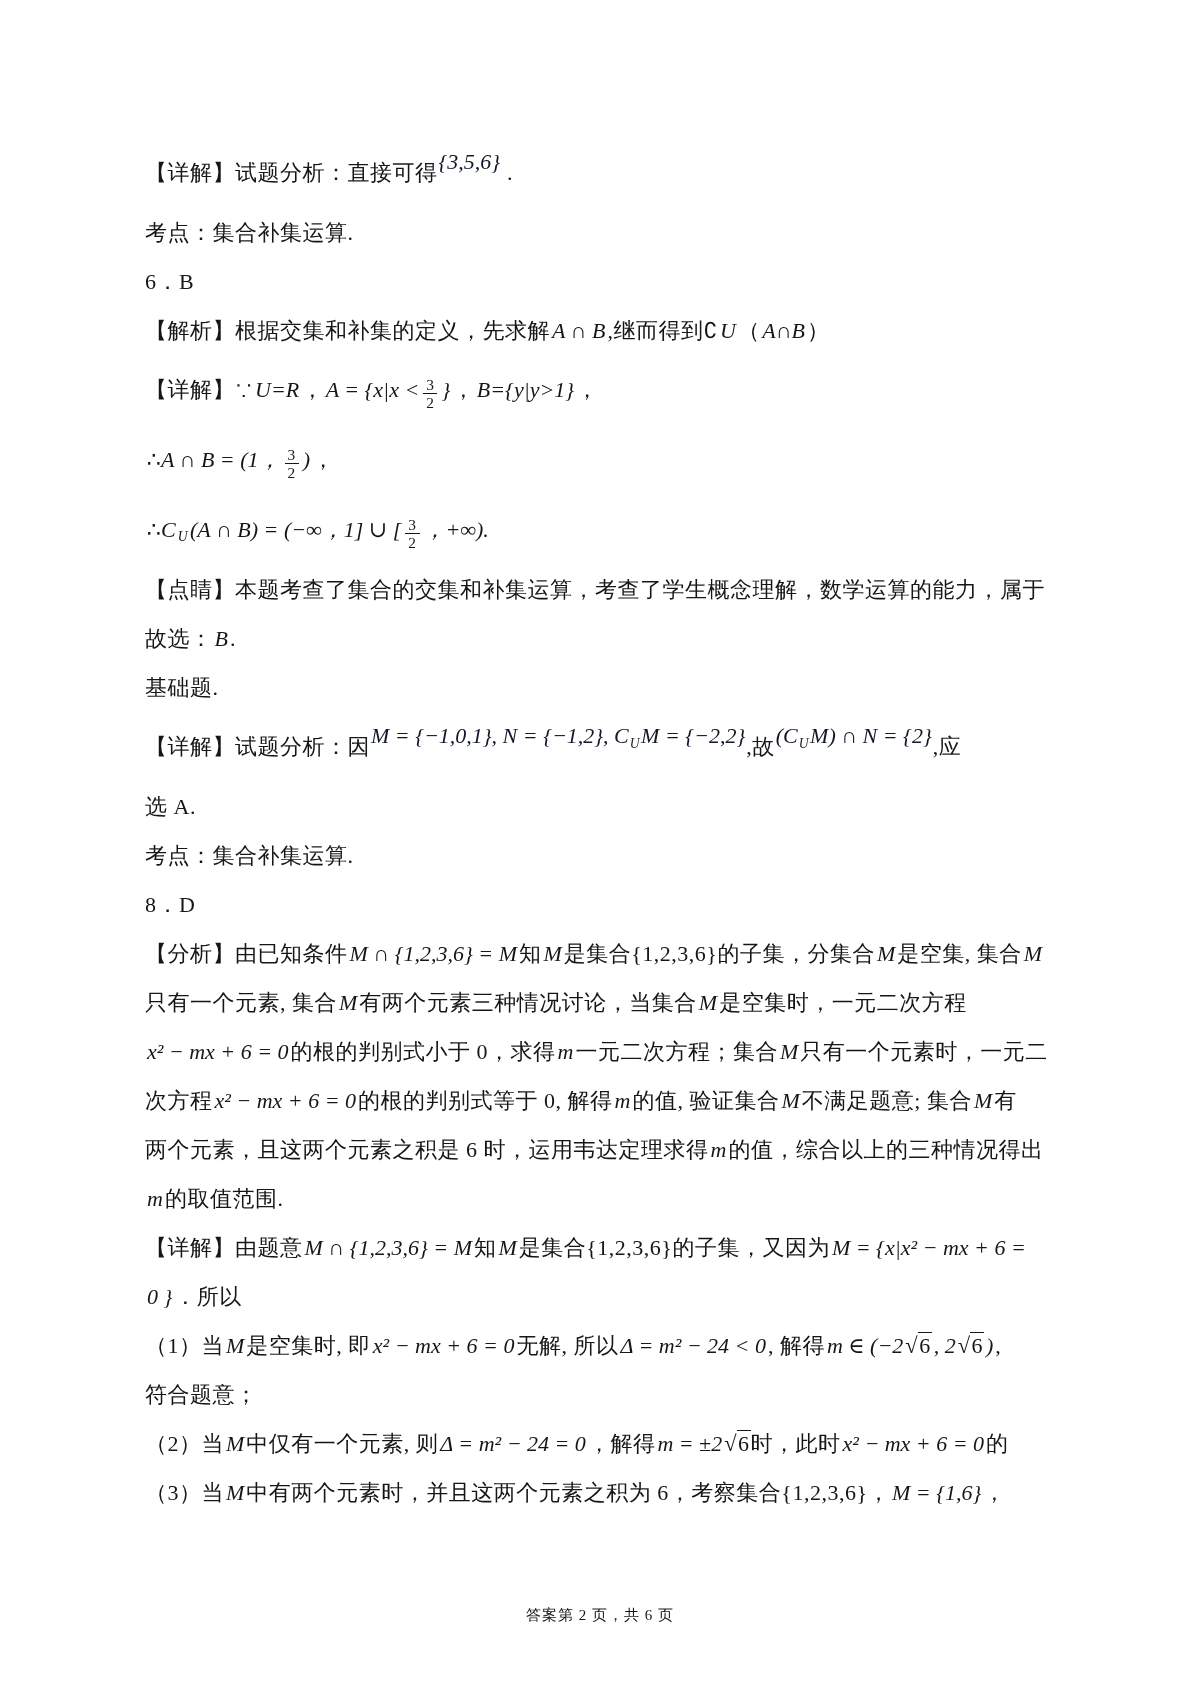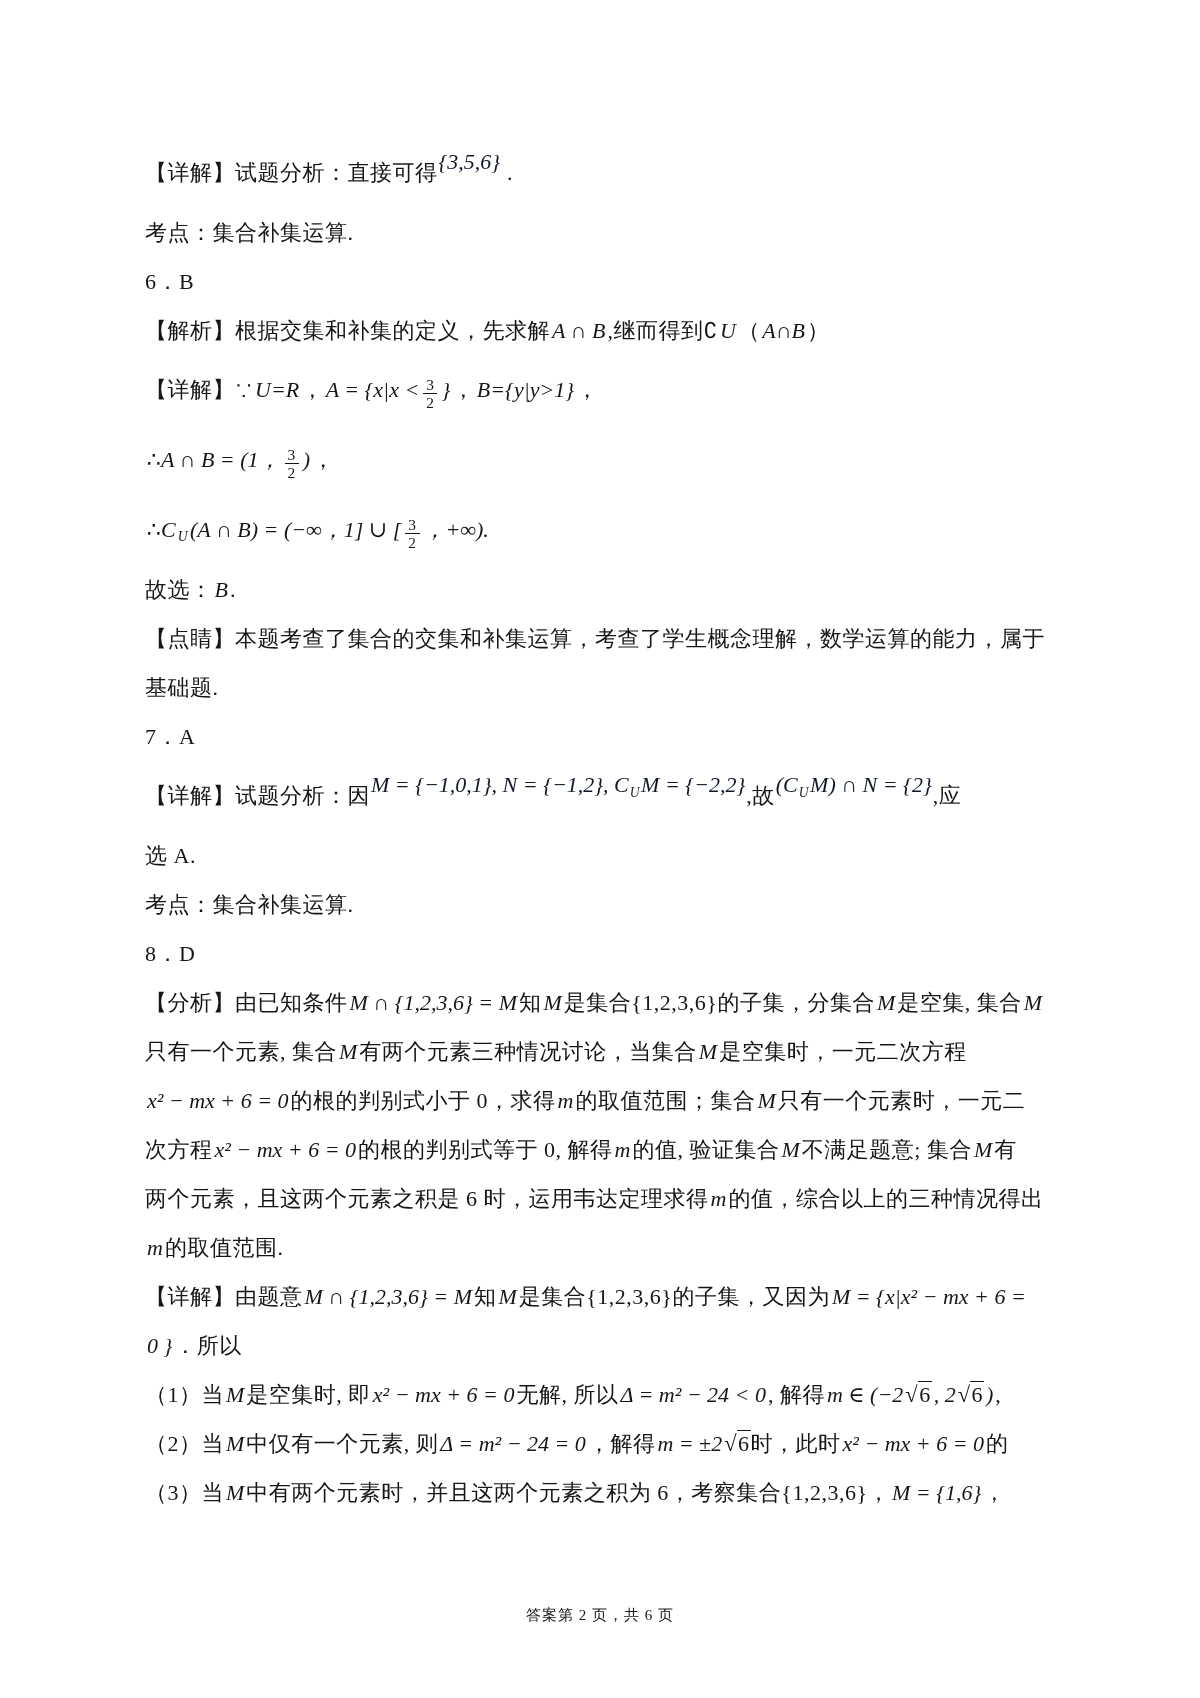--- a/index.html
+++ b/index.html
@@ -63,34 +63,34 @@
 <body>
 
 <div class="doc" id="doc-lines">
     <div class="line tall"><span class="t">【详解】试题分析：直接可得</span><span class="rm">{3,5,6}</span><span class="t"> .</span></div>
     <div class="line"><span class="t">考点：集合补集运算.</span></div>
     <div class="line"><span class="t">6．B</span></div>
     <div class="line"><span class="t">【解析】根据交集和补集的定义，先求解</span><span class="m">A ∩ B</span><span class="t">,继而得到∁</span><span class="m">U</span><span class="t">（</span><span class="m">A∩B</span><span class="t">）</span></div>
     <div class="line tall"><span class="t">【详解】∵</span><span class="m">U=R</span><span class="t">，</span><span class="m">A = {x|x &lt;</span><span class="f"><span class="fn">3</span><span class="fd">2</span></span><span class="m">}</span><span class="t">，</span><span class="m">B={y|y&gt;1}</span><span class="t">，</span></div>
     <div class="line tall"><span class="m">∴A ∩ B = (1，</span><span class="f"><span class="fn">3</span><span class="fd">2</span></span><span class="m">)</span><span class="t">，</span></div>
     <div class="line tall"><span class="m">∴C</span><span class="sub">U</span><span class="m">(A ∩ B) = (−∞，1] ∪ [</span><span class="f"><span class="fn">3</span><span class="fd">2</span></span><span class="m">，+∞).</span></div>
+    <div class="line"><span class="t">【点睛】本题考查了集合的交集和补集运算，考查了学生概念理解，数学运算的能力，属于</span></div>
     <div class="line"><span class="t">故选：</span><span class="m">B</span><span class="t">.</span></div>
-    <div class="line"><span class="t">【点睛】本题考查了集合的交集和补集运算，考查了学生概念理解，数学运算的能力，属于</span></div>
     <div class="line"><span class="t">基础题.</span></div>
-    <div class="line"><span class="t">7．A</span></div>
     <div class="line tall"><span class="t">【详解】试题分析：因</span><span class="rm">M = {−1,0,1}, N = {−1,2}, C</span><span class="rsub">U</span><span class="rm">M = {−2,2}</span><span class="t">,故</span><span class="rm">(C</span><span class="rsub">U</span><span class="rm">M) ∩ N = {2}</span><span class="t">,应</span></div>
     <div class="line"><span class="t">选 A.</span></div>
     <div class="line"><span class="t">考点：集合补集运算.</span></div>
     <div class="line"><span class="t">8．D</span></div>
     <div class="line"><span class="t">【分析】由已知条件</span><span class="m">M ∩ {1,2,3,6} = M</span><span class="t">知</span><span class="m">M</span><span class="t">是集合{1,2,3,6}的子集，分集合</span><span class="m">M</span><span class="t">是空集, 集合</span><span class="m">M</span></div>
     <div class="line"><span class="t">只有一个元素, 集合</span><span class="m">M</span><span class="t">有两个元素三种情况讨论，当集合</span><span class="m">M</span><span class="t">是空集时，一元二次方程</span></div>
-    <div class="line"><span class="m">x² − mx + 6 = 0</span><span class="t">的根的判别式小于 0，求得</span><span class="m">m</span><span class="t">的取值范围；集合</span><span class="m">M</span><span class="t">只有一个元素时，一元二</span></div>
+    <div class="line"><span class="m">x² − mx + 6 = 0</span><span class="t">的根的判别式小于 0，求得</span><span class="m">m</span><span class="t">一元二次方程；集合</span><span class="m">M</span><span class="t">只有一个元素时，一元二</span></div>
     <div class="line"><span class="t">次方程</span><span class="m">x² − mx + 6 = 0</span><span class="t">的根的判别式等于 0, 解得</span><span class="m">m</span><span class="t">的值, 验证集合</span><span class="m">M</span><span class="t">不满足题意; 集合</span><span class="m">M</span><span class="t">有</span></div>
     <div class="line"><span class="t">两个元素，且这两个元素之积是 6 时，运用韦达定理求得</span><span class="m">m</span><span class="t">的值，综合以上的三种情况得出</span></div>
     <div class="line"><span class="m">m</span><span class="t">的取值范围.</span></div>
     <div class="line"><span class="t">【详解】由题意</span><span class="m">M ∩ {1,2,3,6} = M</span><span class="t">知</span><span class="m">M</span><span class="t">是集合{1,2,3,6}的子集，又因为</span><span class="m">M = {x|x² − mx + 6 =</span></div>
     <div class="line"><span class="m">0 }</span><span class="t">．所以</span></div>
     <div class="line"><span class="t">（1）当</span><span class="m">M</span><span class="t">是空集时, 即</span><span class="m">x² − mx + 6 = 0</span><span class="t">无解, 所以</span><span class="m">Δ = m² − 24 &lt; 0</span><span class="t">, 解得</span><span class="m">m ∈ (−2</span><span class="sq"><span class="sqs">√</span><span class="rad">6</span></span><span class="m">, 2</span><span class="sq"><span class="sqs">√</span><span class="rad">6</span></span><span class="m">)</span><span class="t">,</span></div>
+    <div class="line"><span class="t">符合题意；</span></div>
     <div class="line"><span class="t">（2）当</span><span class="m">M</span><span class="t">中仅有一个元素, 则</span><span class="m">Δ = m² − 24 = 0</span><span class="t">，解得</span><span class="m">m = ±2</span><span class="sq"><span class="sqs">√</span><span class="rad">6</span></span><span class="t">时，此时</span><span class="m">x² − mx + 6 = 0</span><span class="t">的</span></div>
     <div class="line"><span class="t">（3）当</span><span class="m">M</span><span class="t">中有两个元素时，并且这两个元素之积为 6，考察集合{1,2,3,6}，</span><span class="m">M = {1,6}</span><span class="t">，</span></div>
   </div>
 
 <div class="footer">答案第 2 页，共 6 页</div>
 
 </body></html>

